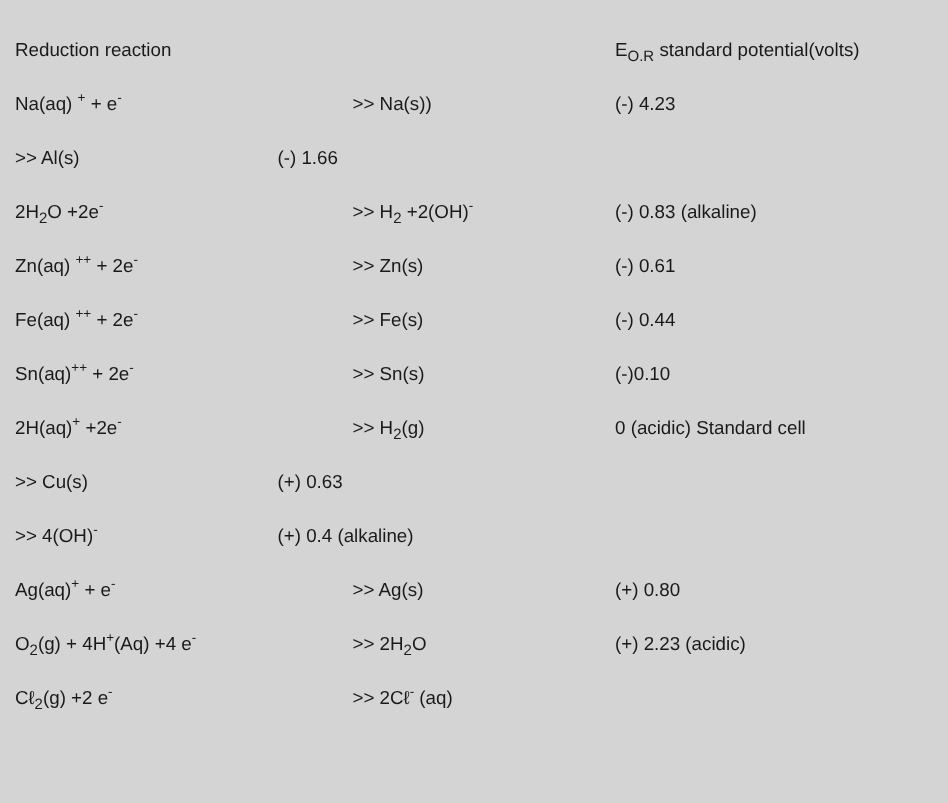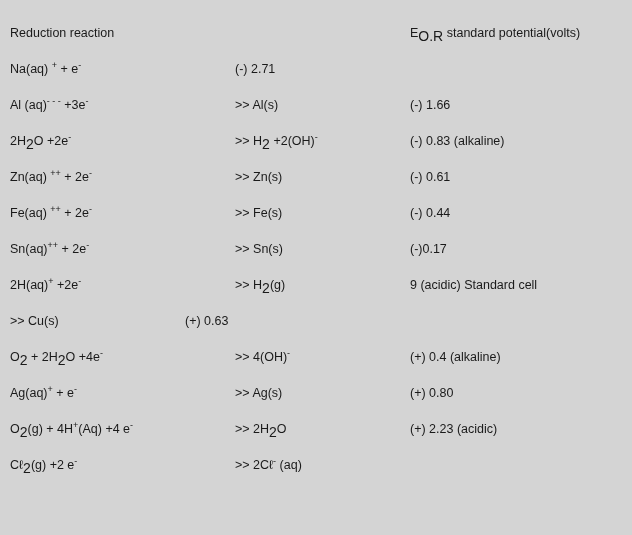--- a/index.html
+++ b/index.html
@@ -45,21 +45,21 @@
   .col-potential {
     flex: 1 1 auto;
     white-space: nowrap;
   }
   sup {
     font-size: 9px;
     vertical-align: super;
     line-height: 0;
   }
   sub {
-    font-size: 14px;
+    font-size: 10px;
     vertical-align: sub;
     line-height: 0;
   }
   .hdr {
     font-size: 12.5px;
   }
   .spacer {
     height: 60px;
   }
 </style>
@@ -70,24 +70,24 @@
 
   <div class="row header-row">
     <div class="col-reactant hdr">Reduction reaction</div>
     <div class="col-arrow"></div>
     <div class="col-potential hdr"><span>E</span><sub>O.R</sub><span> standard potential(volts)</span></div>
   </div>
 
   <div id="rows-container">
       <div class="row">
         <div class="col-reactant">Na(aq) <sup>+</sup> + e<sup>-</sup></div>
-        <div class="col-potential">(-) 2.71</div>
+        <div class="col-arrow">&gt;&gt; Na(s))</div>
+        <div class="col-potential">(-) 4.23</div>
       </div>
       <div class="row">
-        <div class="col-reactant">Al (aq)<sup>- - -</sup> +3e<sup>-</sup></div>
         <div class="col-arrow">&gt;&gt; Al(s)</div>
         <div class="col-potential">(-) 1.66</div>
       </div>
       <div class="row">
         <div class="col-reactant">2H<sub>2</sub>O +2e<sup>-</sup></div>
         <div class="col-arrow">&gt;&gt; H<sub>2</sub> +2(OH)<sup>-</sup></div>
         <div class="col-potential">(-) 0.83 (alkaline)</div>
       </div>
       <div class="row">
         <div class="col-reactant">Zn(aq) <sup>++</sup> + 2e<sup>-</sup></div>
@@ -95,33 +95,32 @@
         <div class="col-potential">(-) 0.61</div>
       </div>
       <div class="row">
         <div class="col-reactant">Fe(aq) <sup>++</sup> + 2e<sup>-</sup></div>
         <div class="col-arrow">&gt;&gt; Fe(s)</div>
         <div class="col-potential">(-) 0.44</div>
       </div>
       <div class="row">
         <div class="col-reactant">Sn(aq)<sup>++</sup> + 2e<sup>-</sup></div>
         <div class="col-arrow">&gt;&gt; Sn(s)</div>
-        <div class="col-potential">(-)0.17</div>
+        <div class="col-potential">(-)0.10</div>
       </div>
       <div class="row">
         <div class="col-reactant">2H(aq)<sup>+</sup> +2e<sup>-</sup></div>
         <div class="col-arrow">&gt;&gt; H<sub>2</sub>(g)</div>
-        <div class="col-potential">9 (acidic) Standard cell</div>
+        <div class="col-potential">0 (acidic) Standard cell</div>
       </div>
       <div class="row">
         <div class="col-arrow">&gt;&gt; Cu(s)</div>
         <div class="col-potential">(+)  0.63</div>
       </div>
       <div class="row">
-        <div class="col-reactant">O<sub>2</sub>  + 2H<sub>2</sub>O +4e<sup>-</sup></div>
         <div class="col-arrow">&gt;&gt; 4(OH)<sup>-</sup></div>
         <div class="col-potential">(+) 0.4 (alkaline)</div>
       </div>
       <div class="row">
         <div class="col-reactant">Ag(aq)<sup>+</sup> + e<sup>-</sup></div>
         <div class="col-arrow">&gt;&gt; Ag(s)</div>
         <div class="col-potential">(+) 0.80</div>
       </div>
       <div class="row">
         <div class="col-reactant">O<sub>2</sub>(g) + 4H<sup>+</sup>(Aq) +4 e<sup>-</sup></div>

